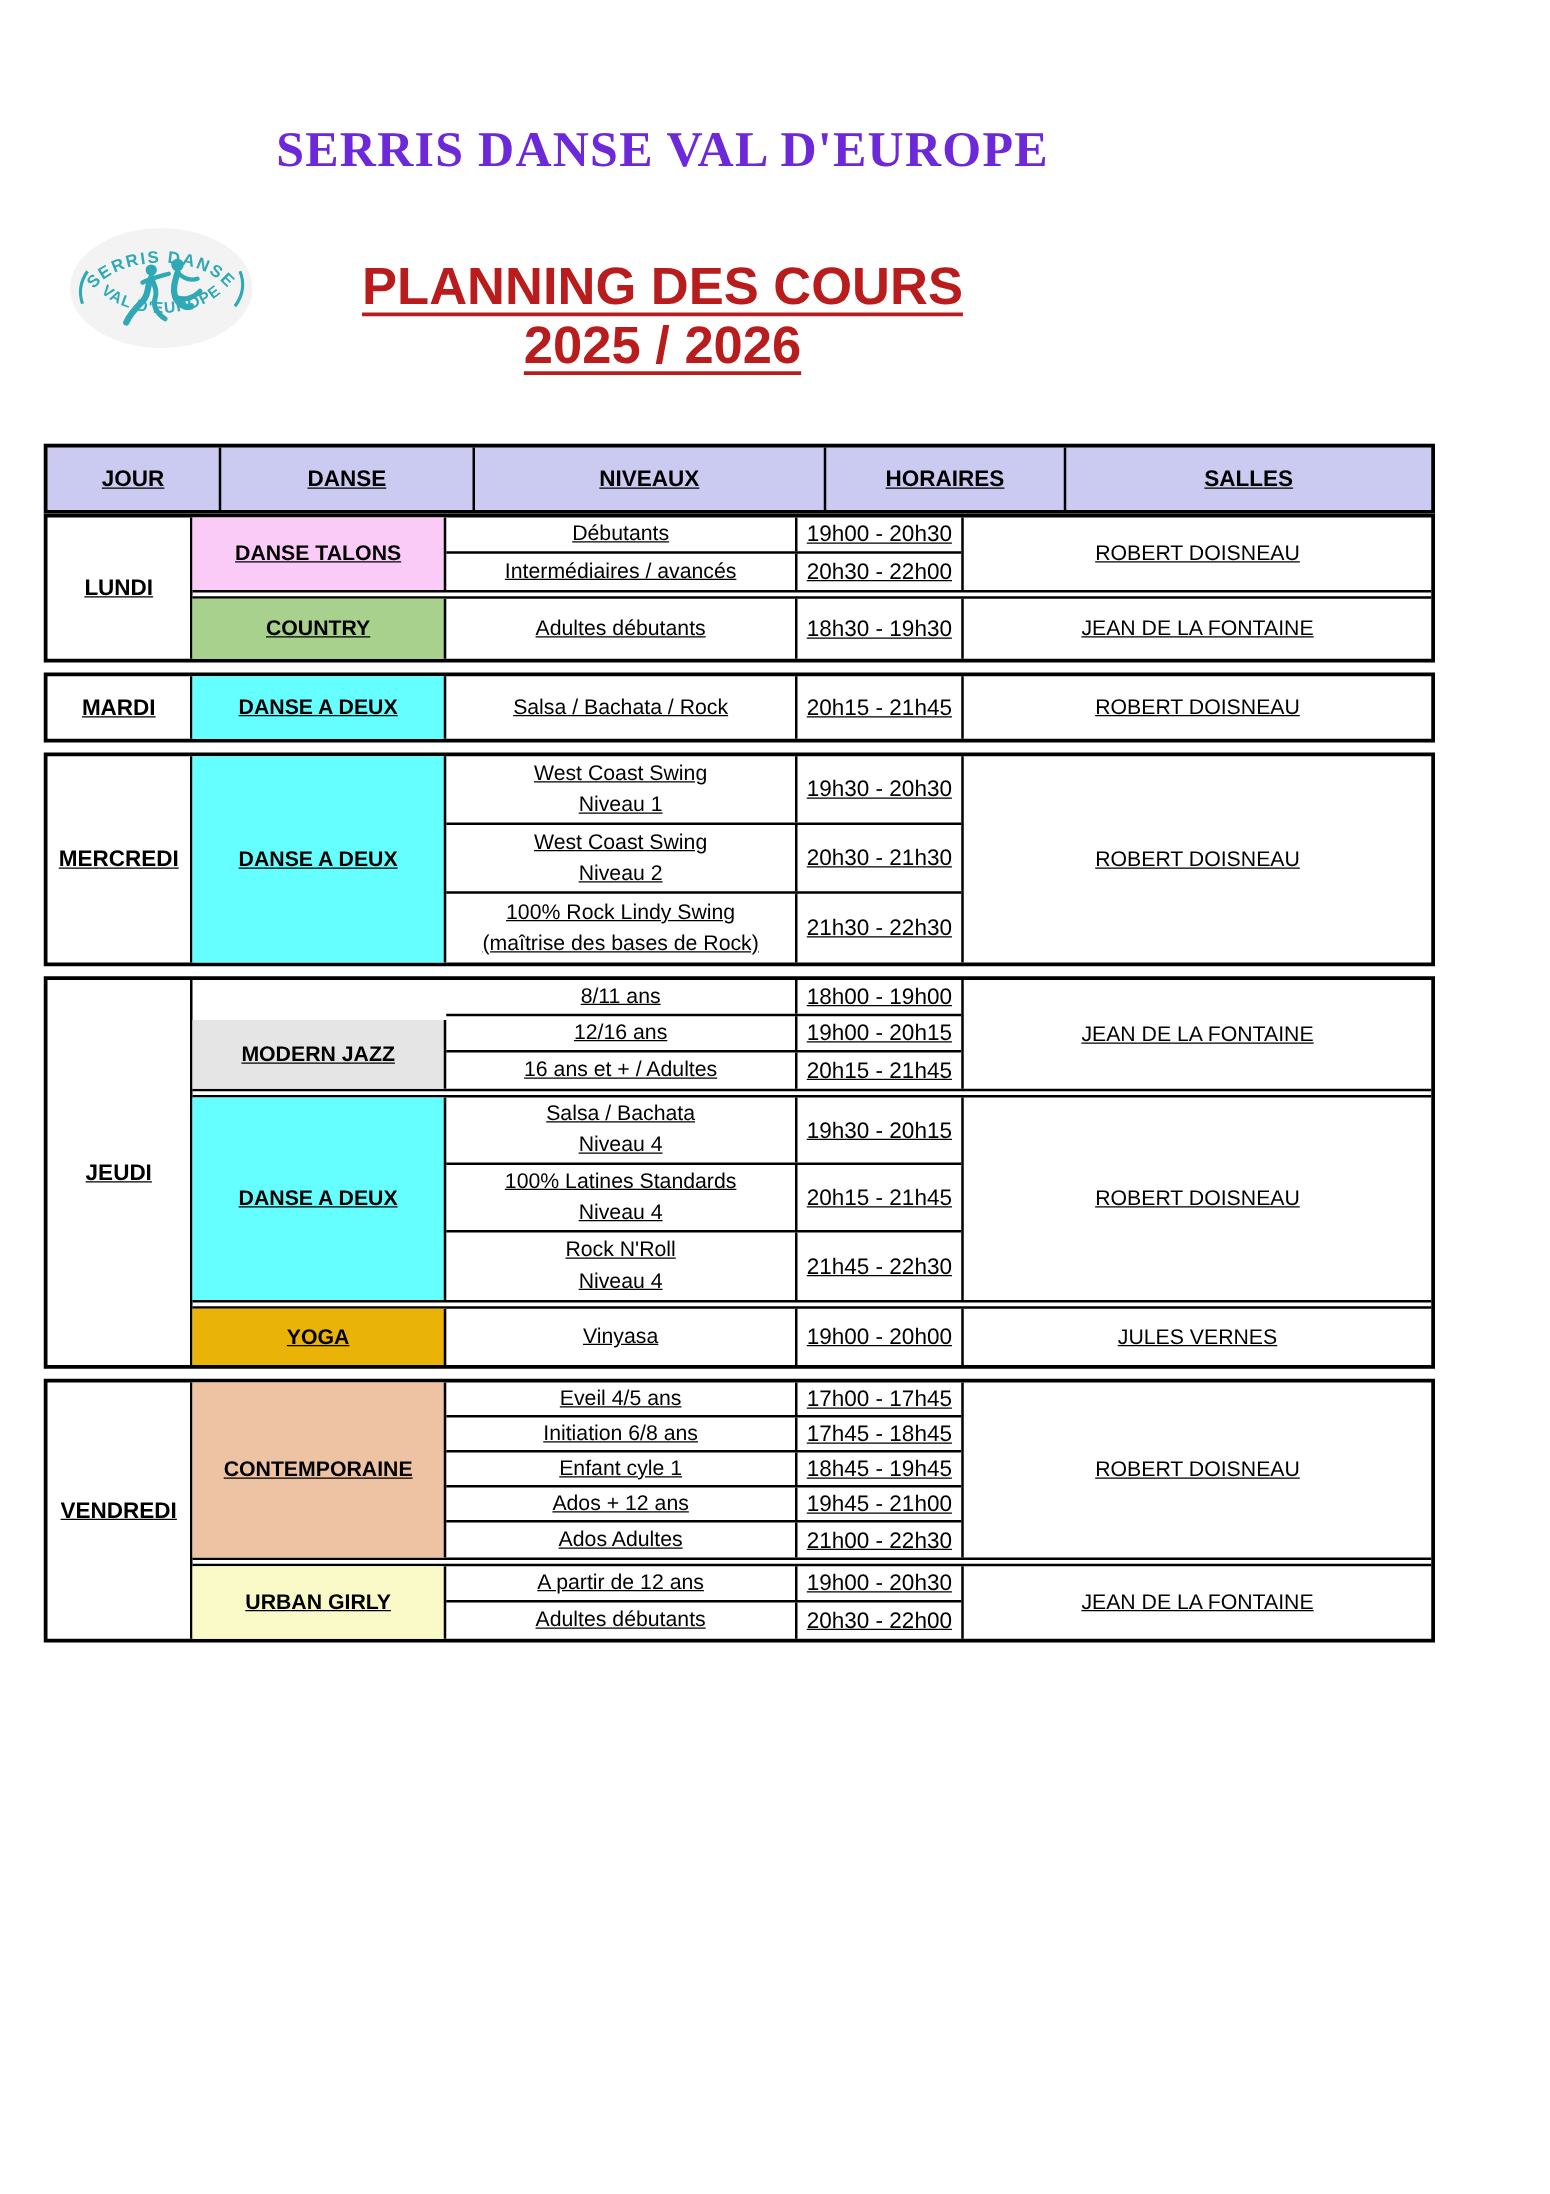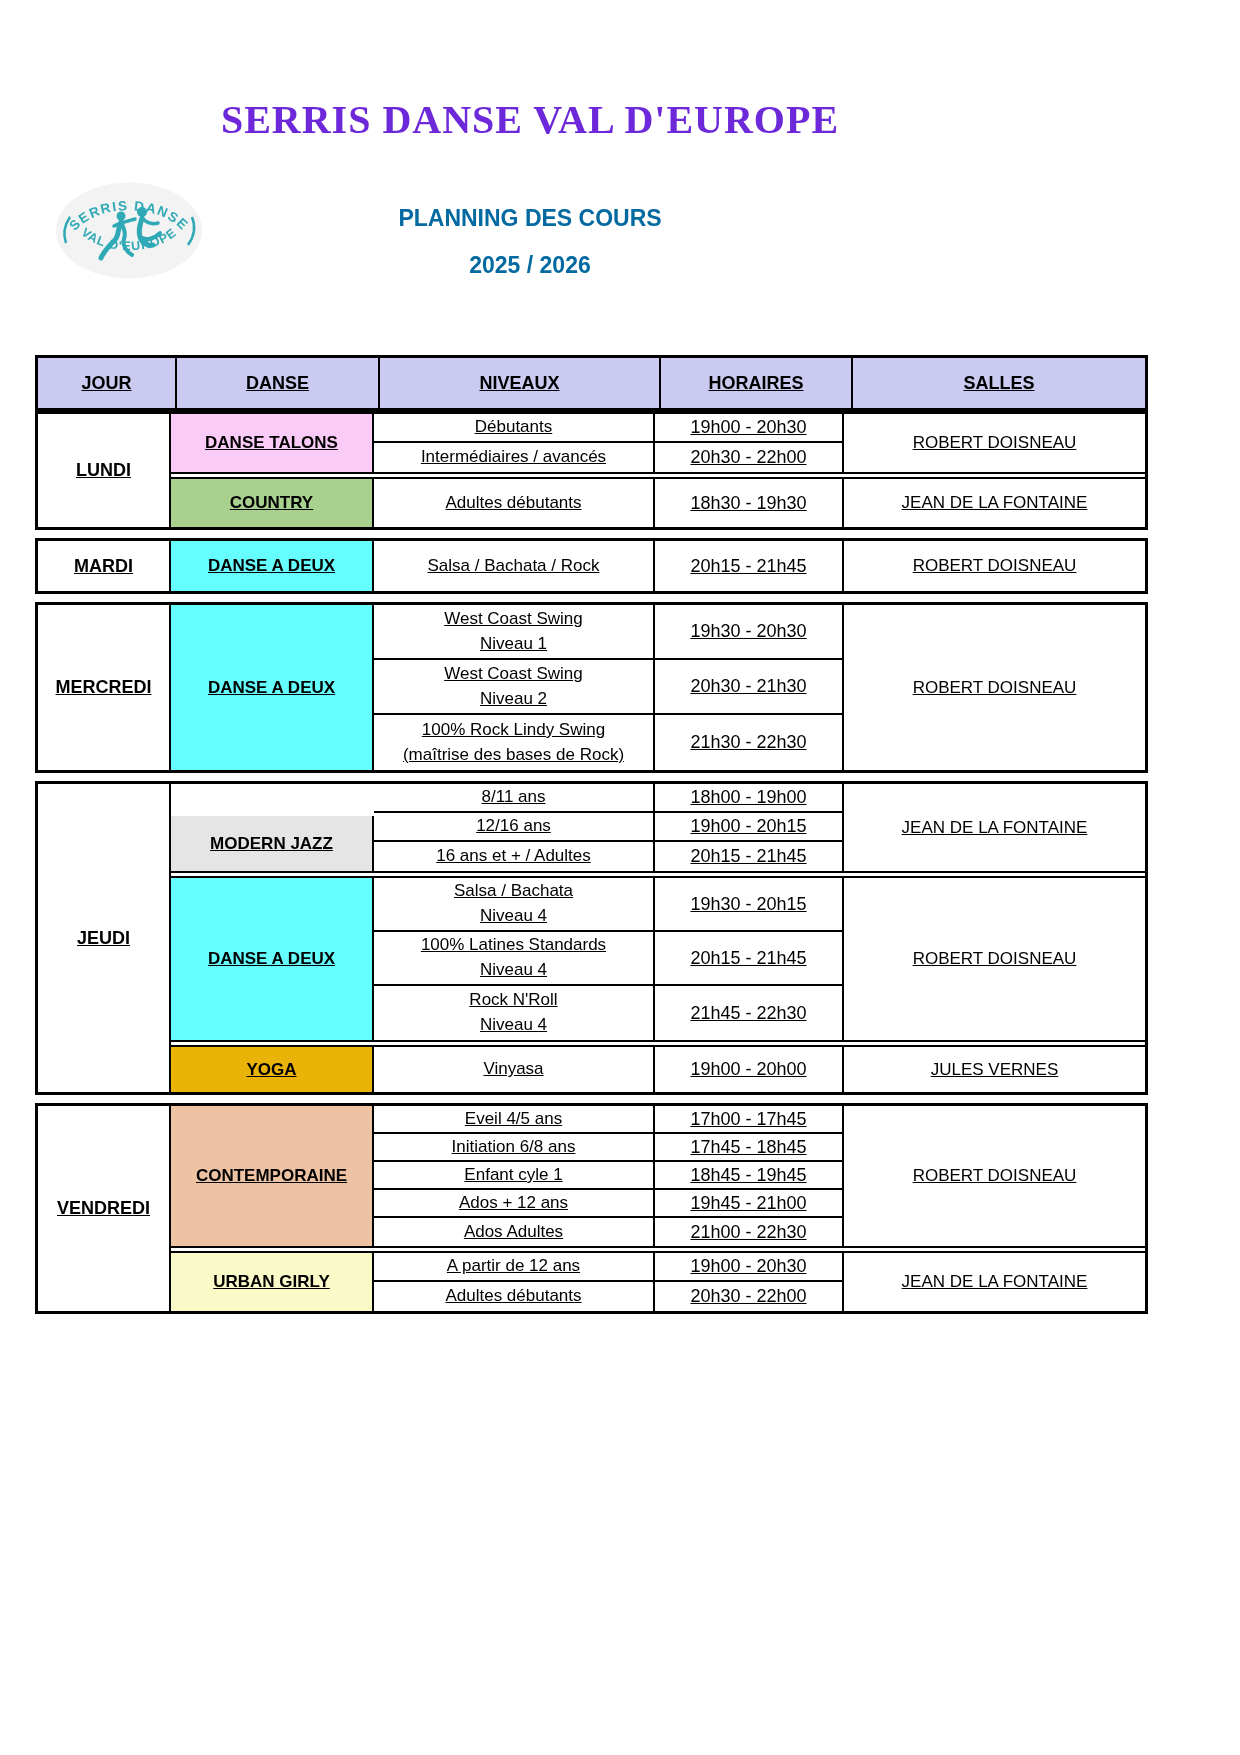--- a/index.html
+++ b/index.html
@@ -9,55 +9,55 @@
     font-family:"Liberation Sans", sans-serif; color:#000; overflow:hidden;
   }
   .page-title {
     position:absolute; top:96px; left:0; width:1060px; text-align:center;
     font-family:"Liberation Serif", serif; font-weight:bold; font-size:40px;
     letter-spacing:1px; color:#6d28d9; white-space:nowrap;
   }
   .logo { position:absolute; left:54px; top:181px; width:150px; height:99px; }
   .subtitle {
     position:absolute; left:0; width:1060px; text-align:center;
-    font-weight:bold; font-size:23px; color:#0369a1;
-    text-decoration-thickness:3px; text-underline-offset:7px;
+    font-weight:bold; font-size:42px; color:#b91c1c;
+    text-decoration:underline; text-decoration-thickness:3px; text-underline-offset:7px;
   }
   .subtitle.planning { top:205px; }
   .subtitle.year { top:252px; }
 
   .tbl { position:absolute; left:35px; top:355px; width:1113px; font-size:17px;text-decoration:underline; }
 
   .hdr { display:flex; border:3px solid #000; height:56px; font-weight:bold; font-size:18px; }
   .hdr > div { display:flex; align-items:center; justify-content:center; }
   .hdr > div:not(:last-child) { border-right:2.5px solid #000; }
 
   .w-jour  { width:139px; }
   .w-danse { width:203px; }
   .w-niv   { width:281px; }
   .w-hor   { width:192px; }
   .w-salle { flex:1; }
 
   .daysec { display:flex; border:3px solid #000; margin-top:8px; background:#fff; }
   .daysec.first { margin-top:0; }
   .jour-cell {
-    width:133px; border-right:2.5px solid #000; display:flex;
+    width:116px; border-right:2.5px solid #000; display:flex;
     align-items:center; justify-content:center; font-weight:bold; font-size:18px;
   }
   .courses { flex:1; display:flex; flex-direction:column; }
   .course  { display:flex; }
   .course:not(:first-child) { border-top:2px solid #000; margin-top:3px; }
   .course:not(:last-child)  { border-bottom:2px solid #000; }
 
   .danse-cell {
     width:203px; border-right:2.5px solid #000; display:flex;
     align-items:center; justify-content:center; text-align:center;
     font-weight:bold; font-size:17px;
   }
-  .levels { width:468px; display:flex; flex-direction:column; }
+  .levels { width:412px; display:flex; flex-direction:column; }
   .lrow { display:flex; }
   .lrow:not(:last-child) { border-bottom:2px solid #000; }
   .niv {
     width:281px; border-right:2.5px solid #000; display:flex;
     align-items:center; justify-content:center; text-align:center;
     white-space:pre-line; line-height:1.45; padding:1px 4px;
   }
   .hor { flex:1; display:flex; align-items:center; justify-content:center; font-size:18px; }
   .salle {
     flex:1; border-left:2.5px solid #000; display:flex;

